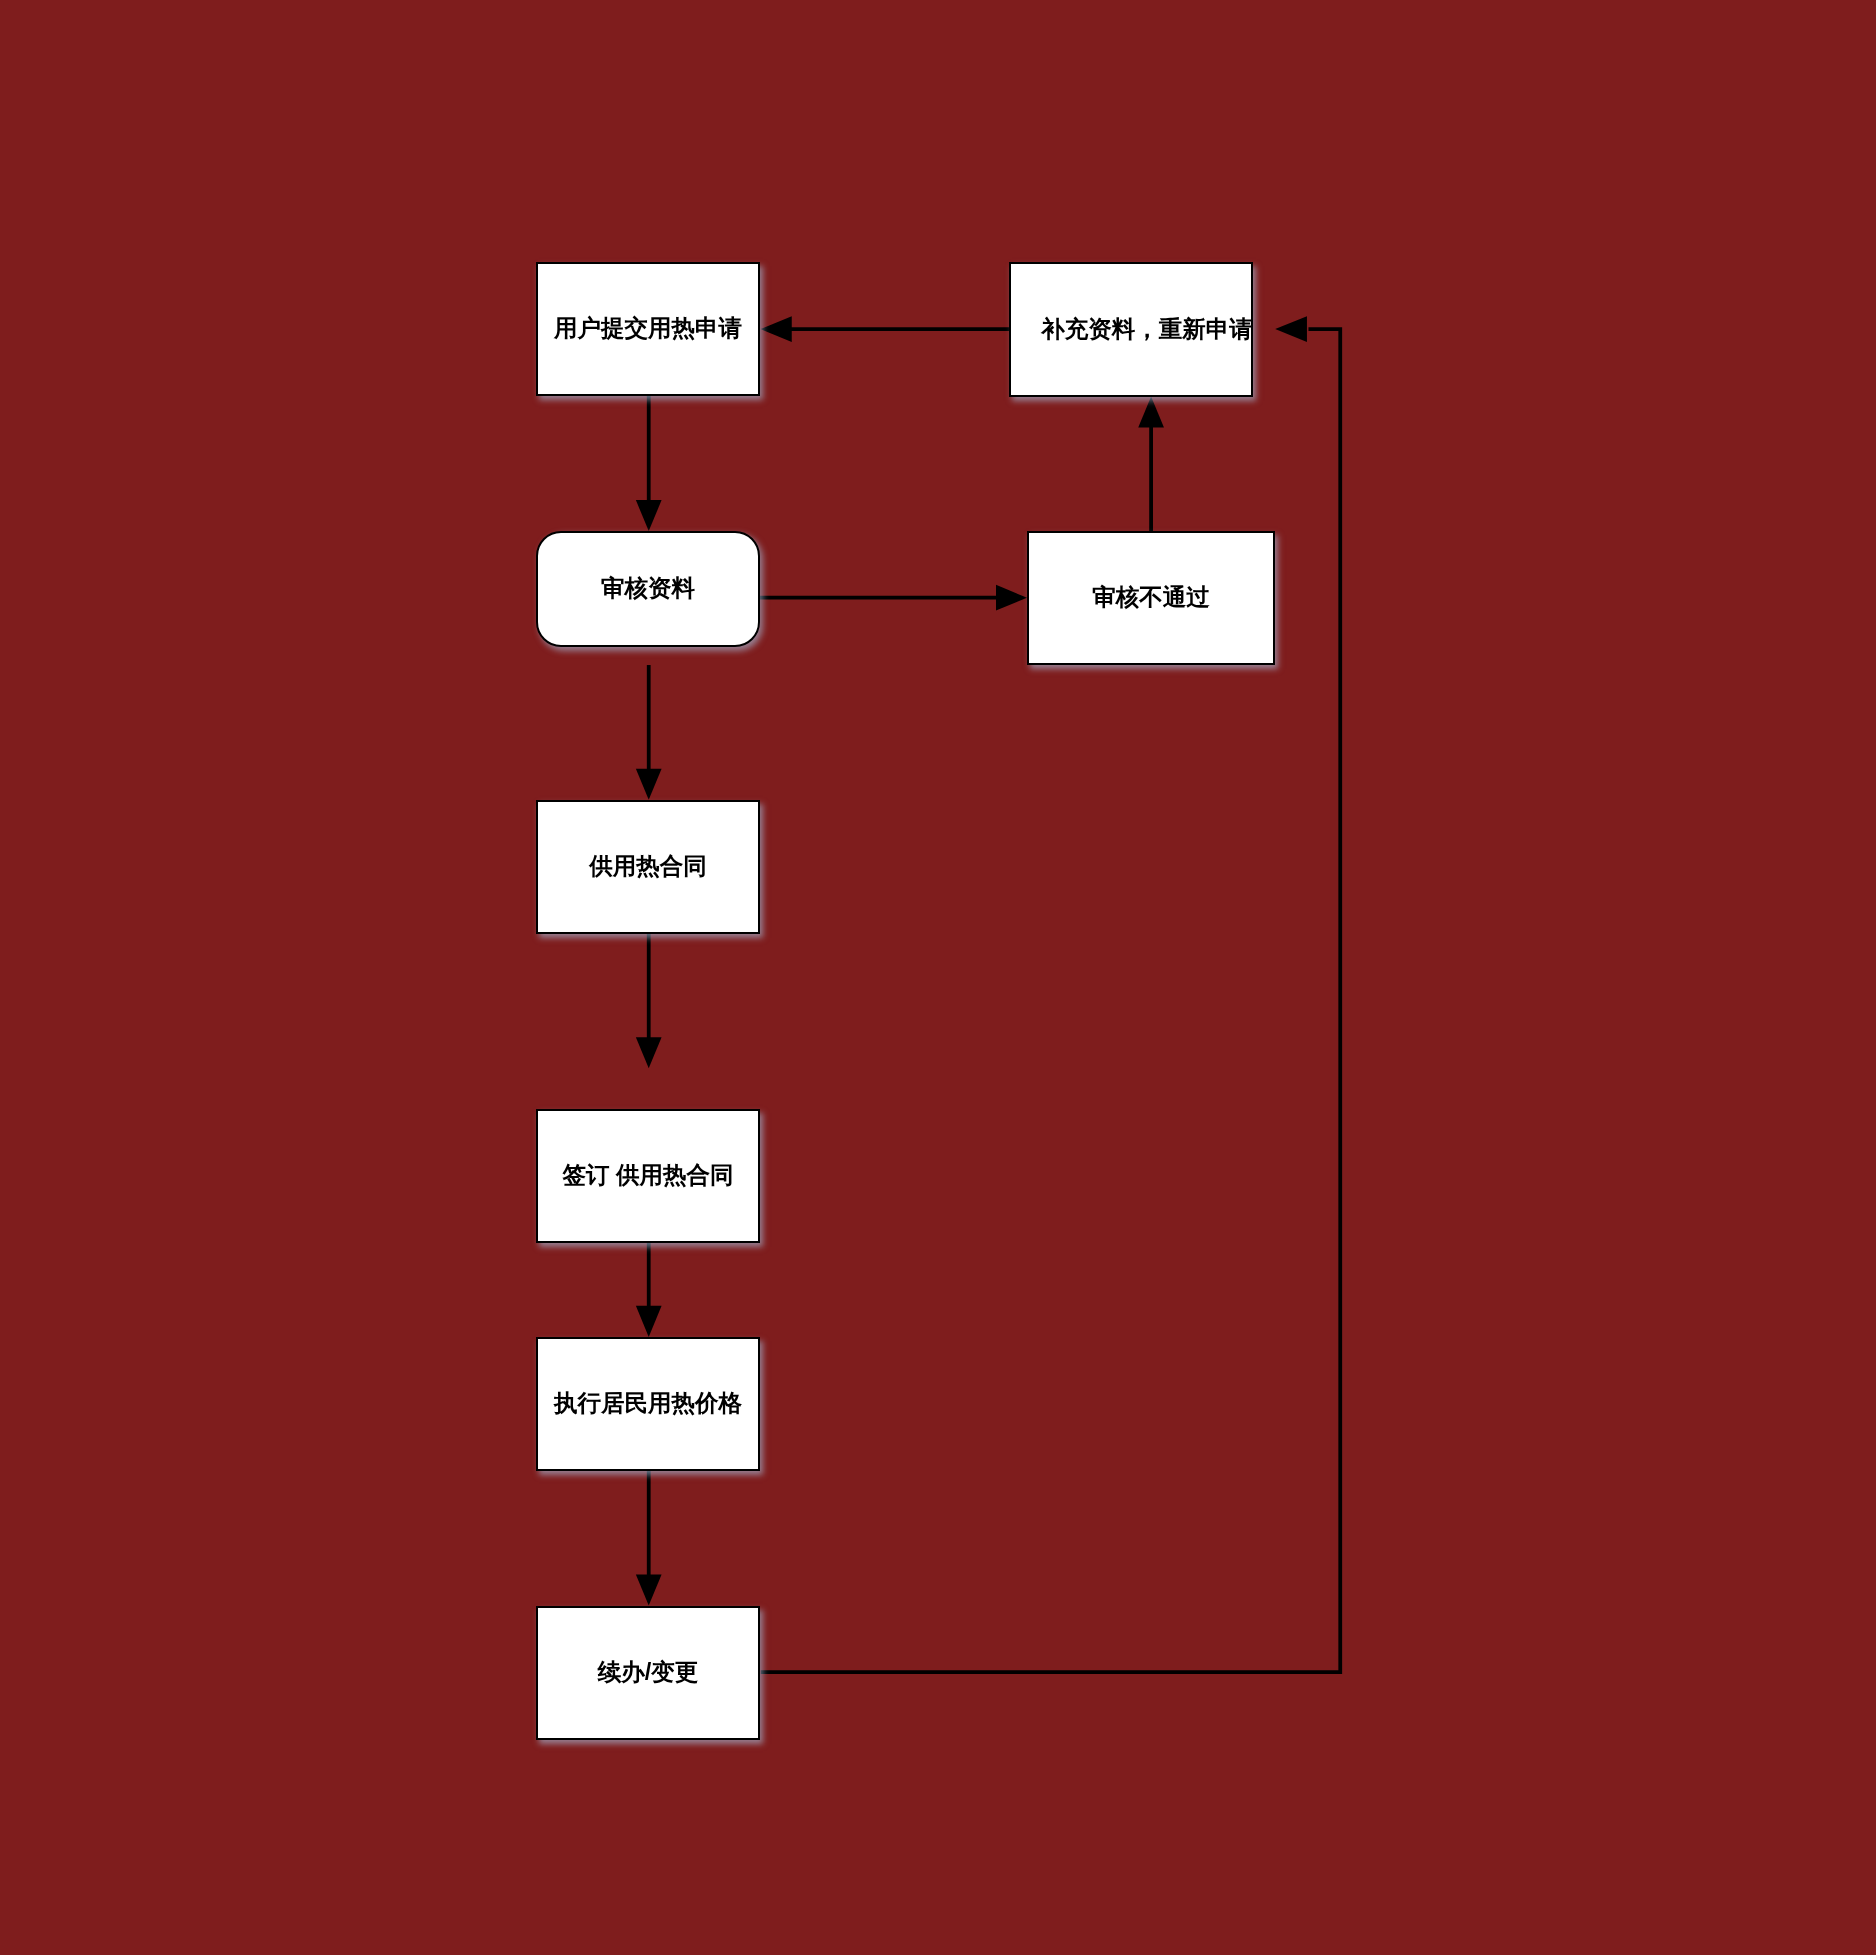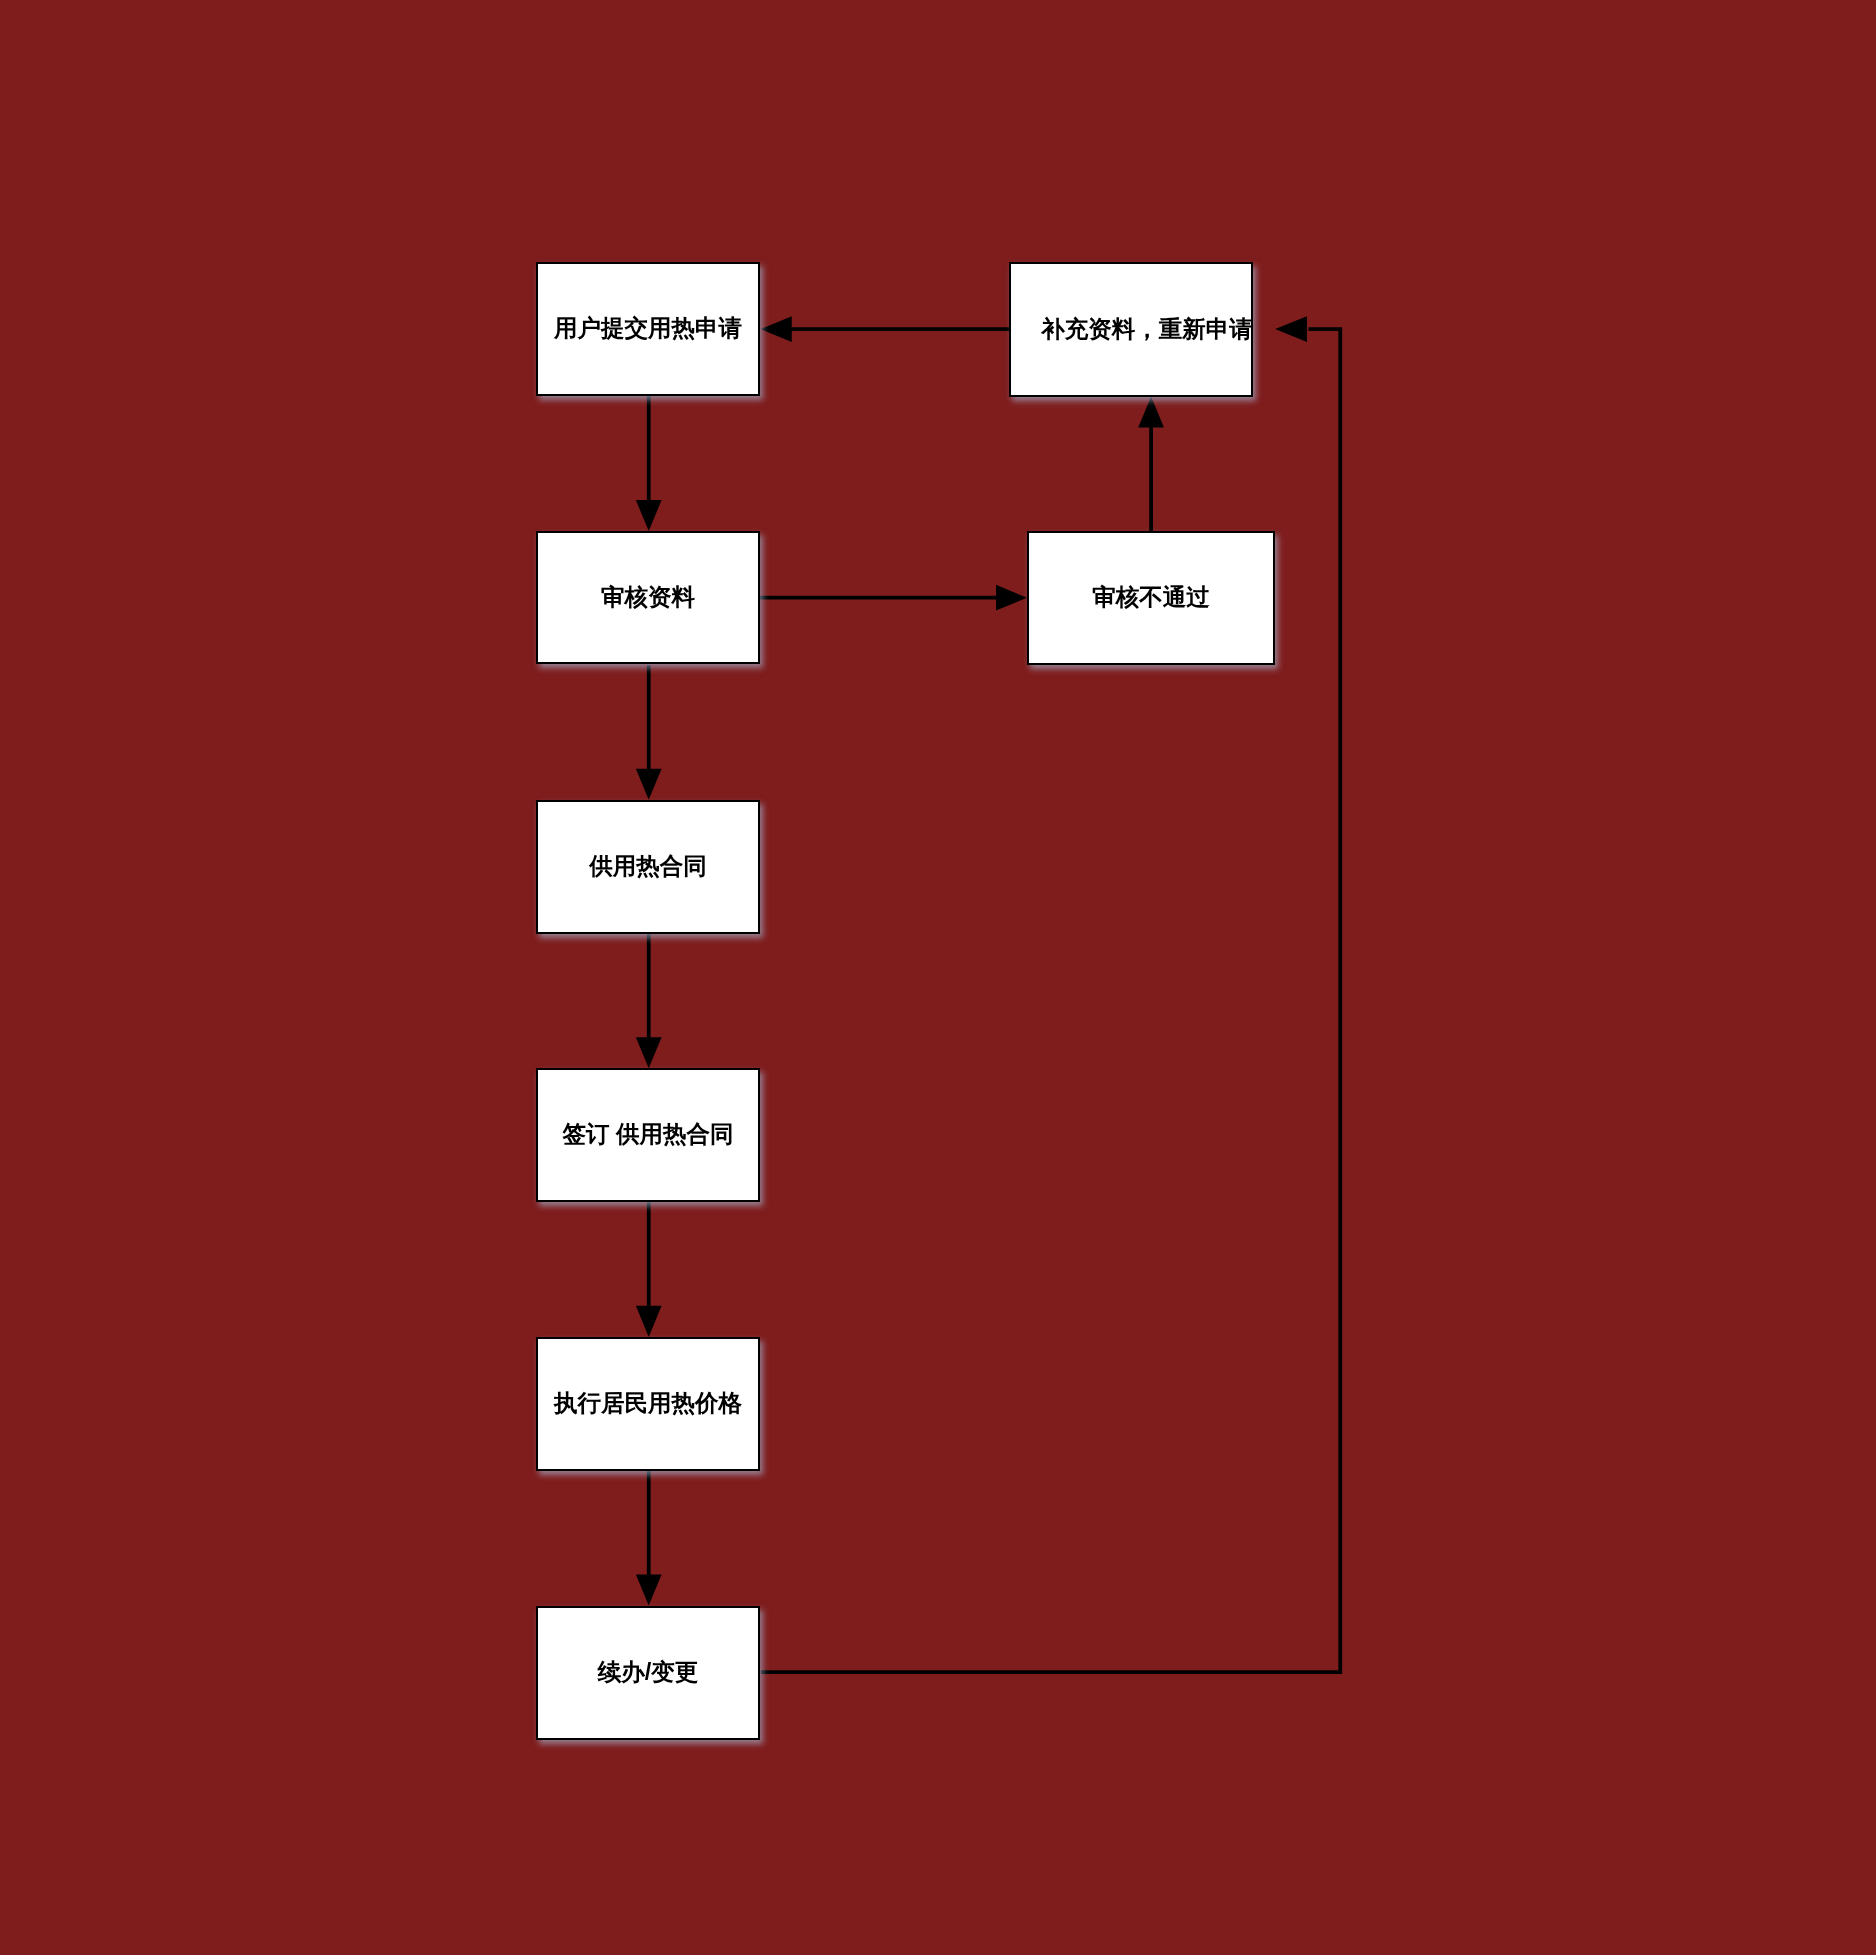--- a/index.html
+++ b/index.html
@@ -35,23 +35,23 @@
   }
   .flow-node .label {
     font-size: 23.5px;
     font-weight: bold;
     color: #000000;
     line-height: 1.25;
     white-space: nowrap;
   }
   
   .n-submit   { left: 536px;  top: 262px;  width: 224px; height: 134px; }
-  .n-review   { left: 536px;  top: 531px;  width: 224px; height: 133px; }
+  .n-review   { left: 536px;  top: 531px;  width: 224px; height: 116px; border-radius: 25px; }
   .n-approved { left: 536px;  top: 800px; width: 224px; height: 134px; }
-  .n-contract { left: 536px;  top: 1068px; width: 224px; height: 134px; }
+  .n-contract { left: 536px;  top: 1109px; width: 224px; height: 134px; }
   .n-price    { left: 536px;  top: 1337px; width: 224px; height: 134px; }
   .n-renew    { left: 536px;  top: 1606px; width: 224px; height: 134px; }
   
   .n-resubmit { left: 1009px; top: 262px;  width: 244px; height: 135px; padding-left: 32px; }
   .n-rejected { left: 1027px; top: 531px;  width: 248px; height: 134px; }
 </style>
 </head>
 <body>
 
 <div id="canvas">

